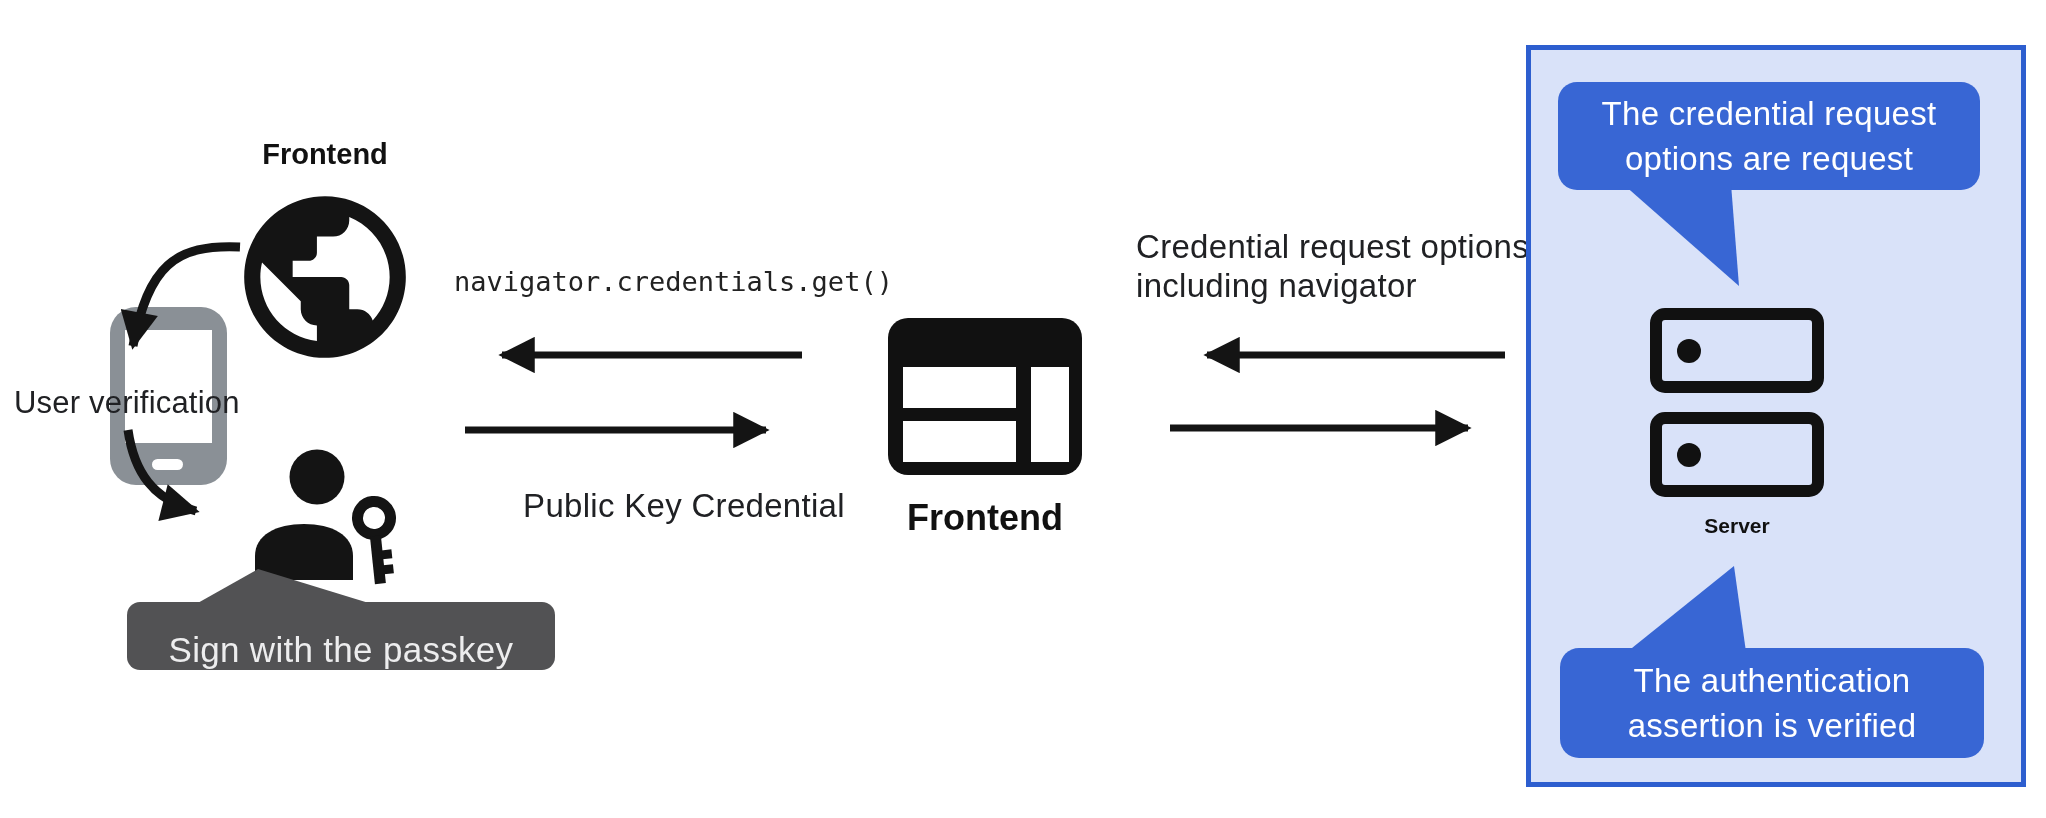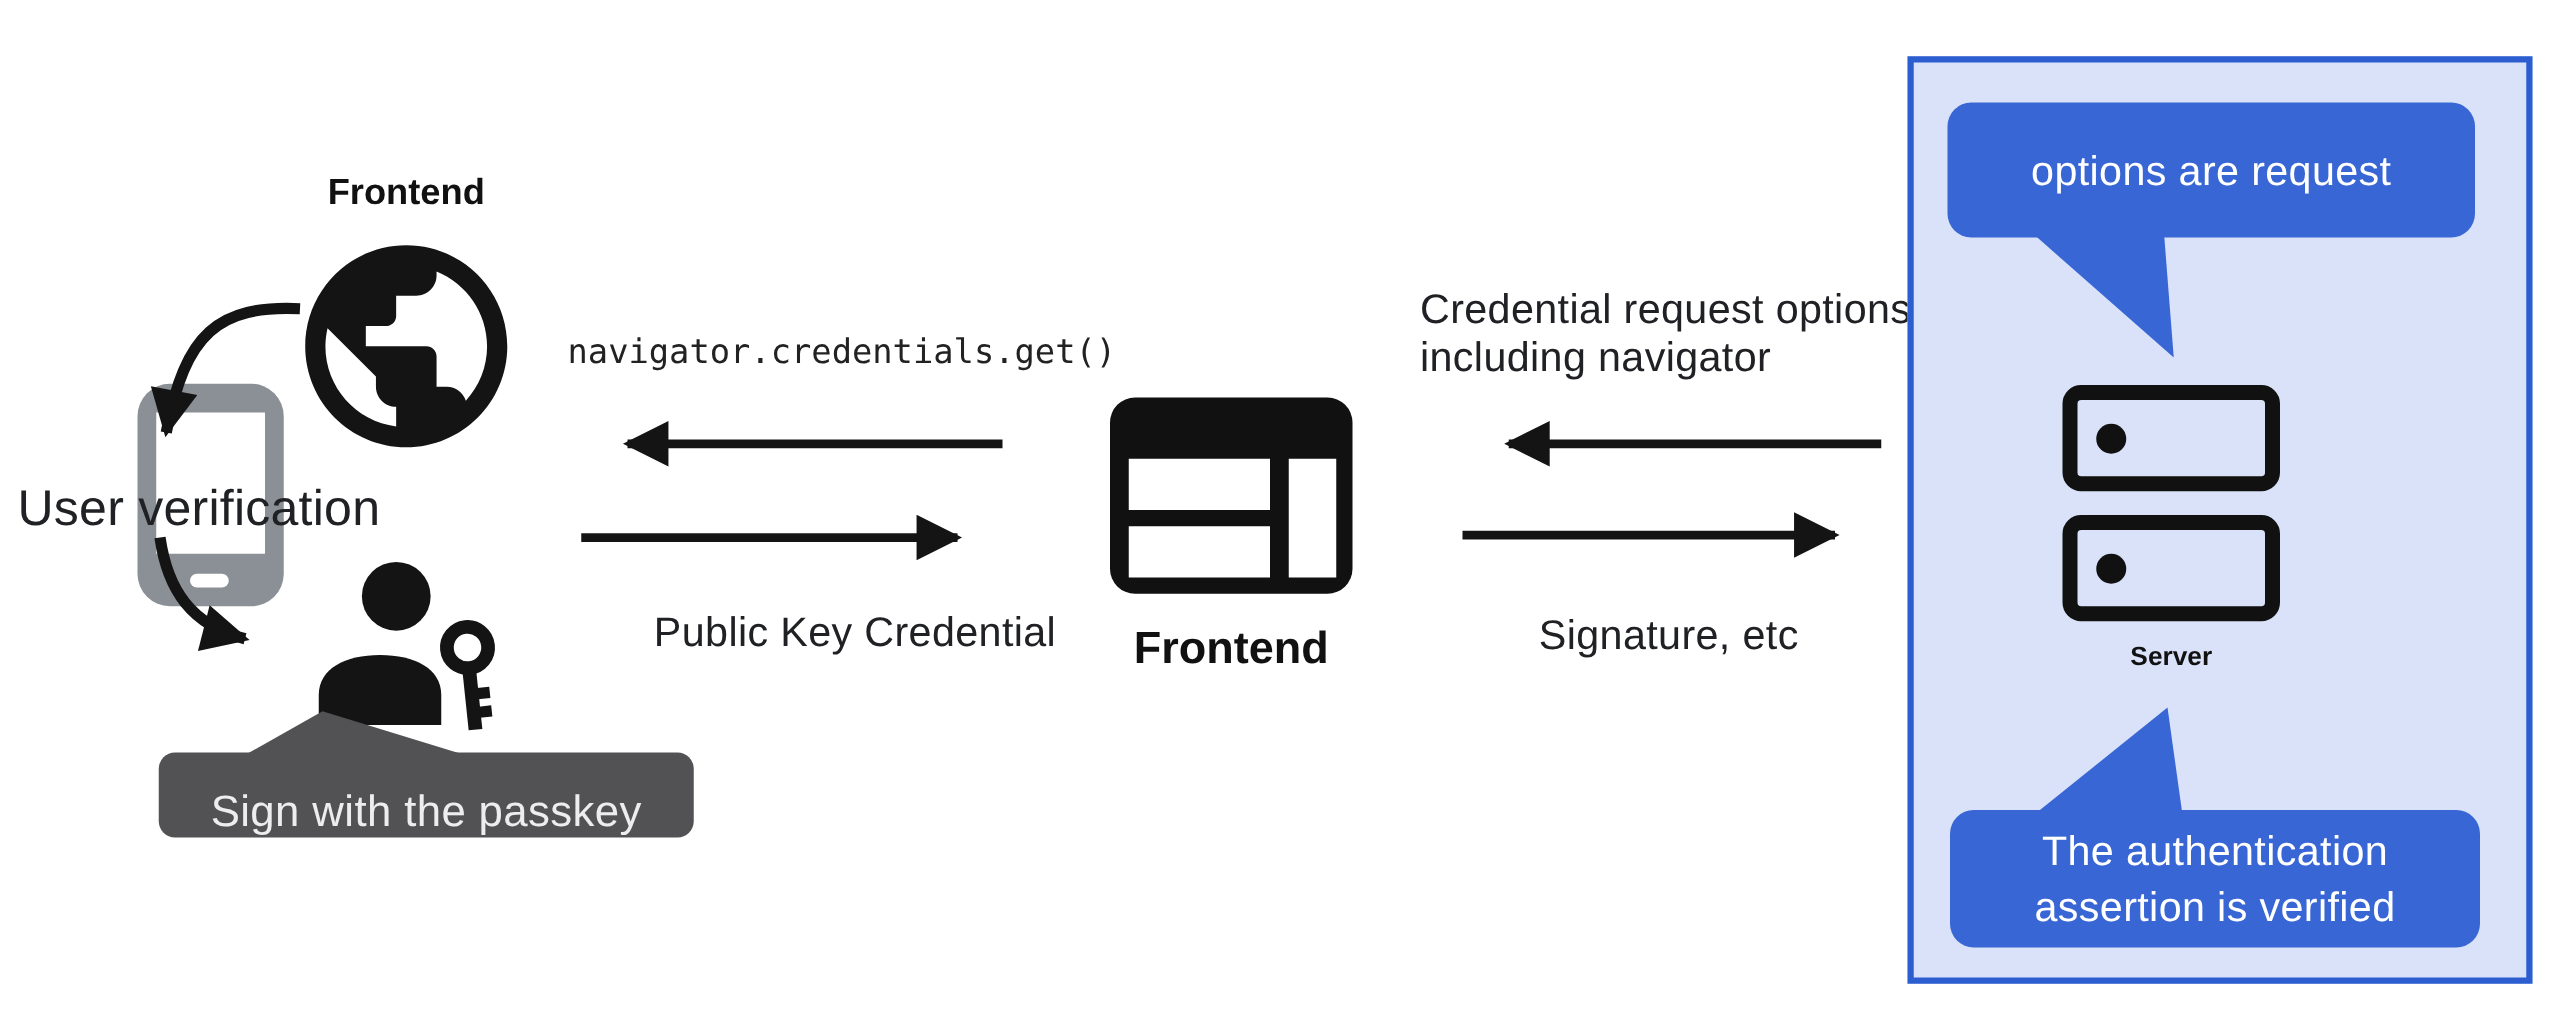--- a/index.html
+++ b/index.html
@@ -62,43 +62,43 @@
 
   <svg class="abs" style="left:228px;top:180px;" width="194" height="194" viewBox="0 0 24 24" aria-hidden="true">
     <path fill="#141414" fill-rule="evenodd" d="M12 2C6.48 2 2 6.48 2 12s4.48 10 10 10 10-4.48 10-10S17.52 2 12 2zm-1 17.93c-3.95-.49-7-3.85-7-7.93 0-.62.08-1.21.21-1.79L9 15v1c0 1.1.9 2 2 2v1.93zm6.9-2.54c-.26-.81-1-1.39-1.9-1.39h-1v-3c0-.55-.45-1-1-1H8v-2h2c.55 0 1-.45 1-1V7h2c1.1 0 2-.9 2-2v-.41c2.93 1.19 5 4.06 5 7.41 0 2.08-.8 3.97-2.1 5.39z"></path>
   </svg>
 
   <div class="abs phone">
     <div class="screen"></div>
     <div class="homebar"></div>
   </div>
 
-  <div class="abs lbl" style="left:14px;top:385px;font-size:40px;letter-spacing:.2px;">User verification</div>
+  <div class="abs lbl" style="left:14px;top:385px;font-size:31px;letter-spacing:.2px;">User verification</div>
 
   <div class="abs fe-icon">
     <div class="w1"></div>
     <div class="w2"></div>
     <div class="w3"></div>
   </div>
   <div class="abs lbl bold-lbl center" style="left:885px;top:497px;width:200px;font-size:36px;text-align:center;">Frontend</div>
 
   <div class="abs code center" style="left:454px;top:266px;width:432px;">navigator.credentials.get()</div>
 
   <div class="abs lbl flow center" style="left:484px;top:487px;width:400px;">Public Key Credential</div>
 
   <div class="abs lbl flow" style="left:1136px;top:227px;line-height:39px;">
     <div>Credential request options,</div>
     <div>including navigator</div>
   </div>
 
-  <div class="abs lbl flow center" style="left:1185px;top:489px;width:300px;">Signature, etc</div>
 
   <div class="abs panel"></div>
 
   <div class="abs bubble bubble-top">
+    <div>The credential request</div>
     <div>options are request</div>
   </div>
 
   <div class="abs srv" style="top:308px;">
     <div class="dot"></div>
   </div>
   <div class="abs srv" style="top:412px;">
     <div class="dot"></div>
   </div>
 

